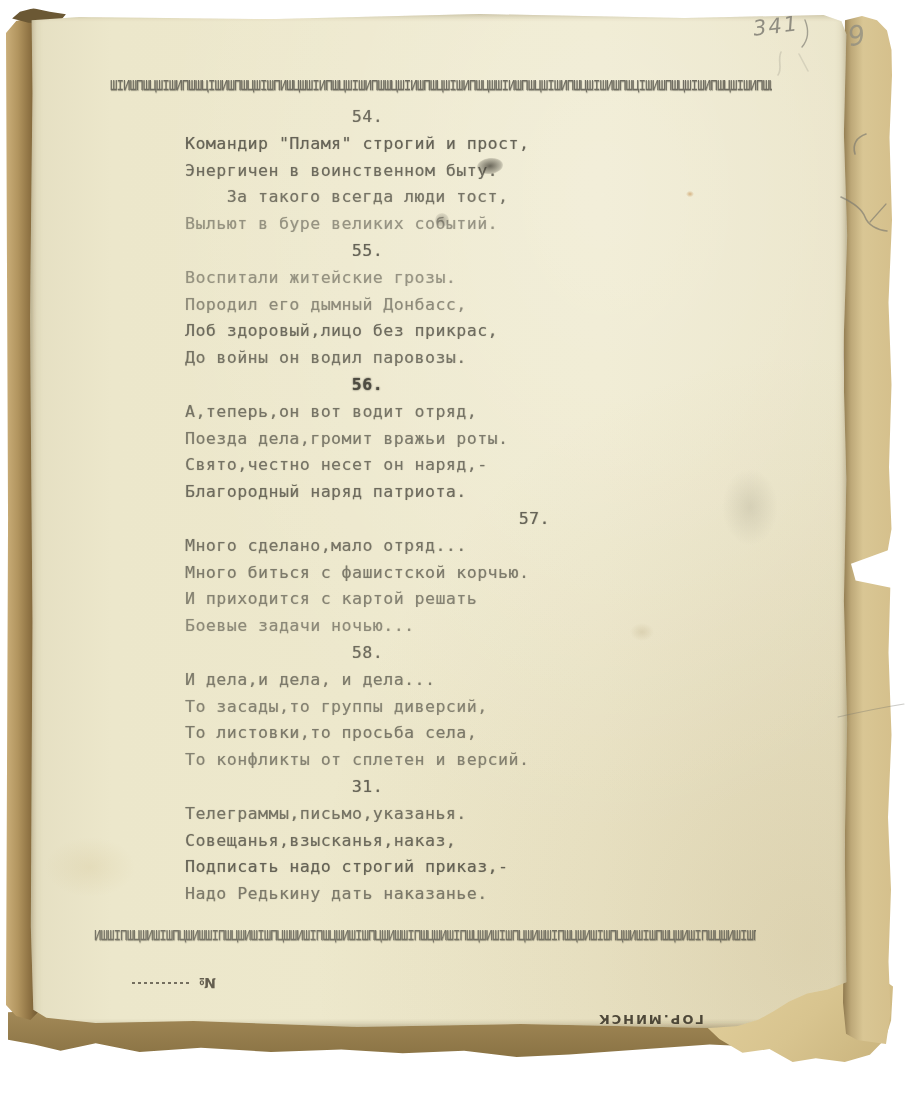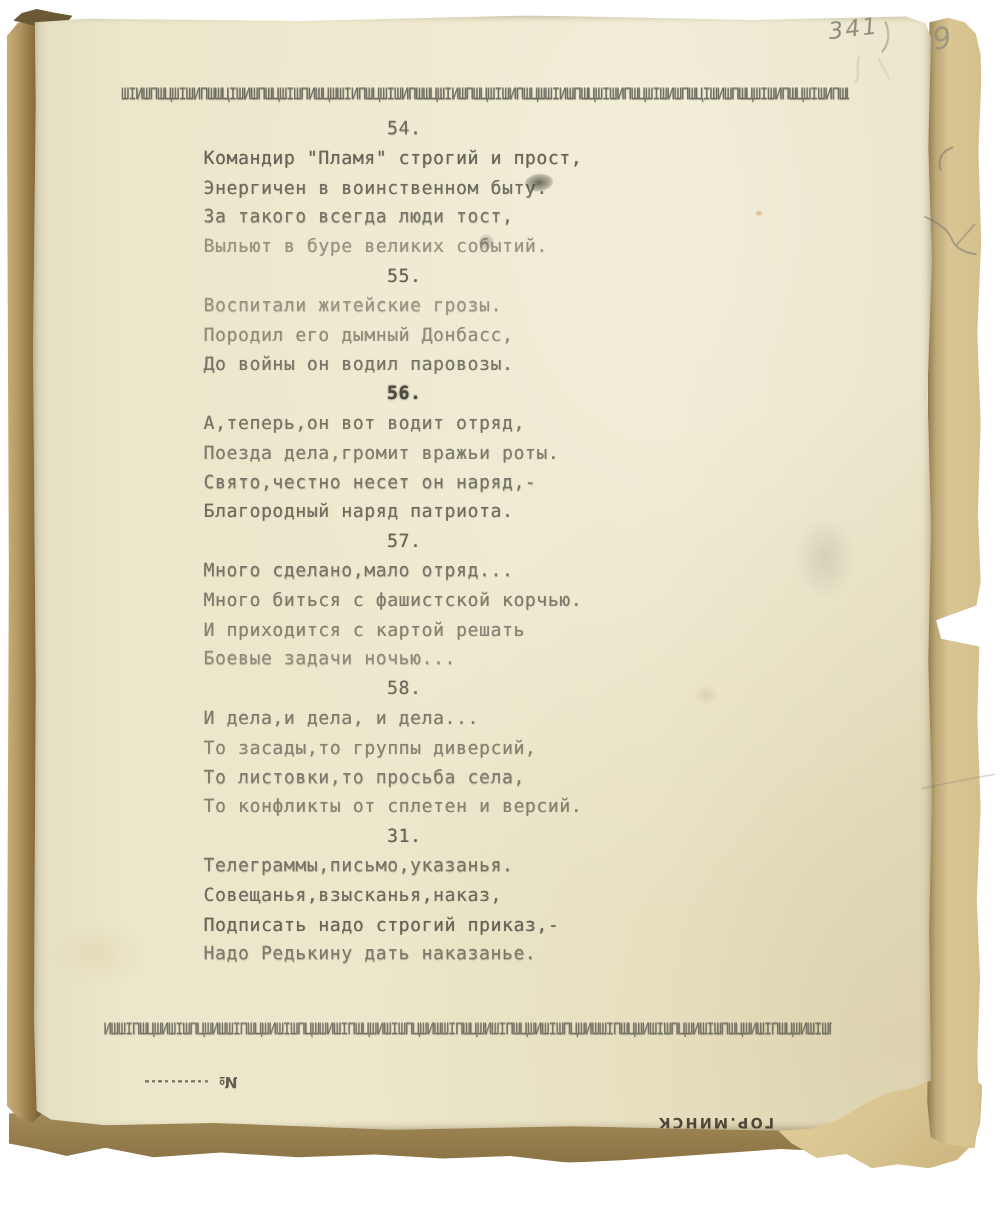--- a/index.html
+++ b/index.html
@@ -112,38 +112,39 @@
 
     <div class="ornament ornament-top typewriter">ШІИШПШЦШІШИПШШЦІШИШПШЦШІШПИШЦШШІИПШЦШІШИПШШЦШІИШПШЦШІШИПШЦШШІИШПШЦШІШИПШЦШІШИШПШЦІШИШПШЦШІШИПШЦШІШИПШЦ</div>
 
     <div class="pencil-341">341</div>
 
     <div id="stanzas" class="typewriter">
         <div class="stanza">
           <div class="srow stanza-number" style="opacity: 0.8;">54.</div>
           <div class="srow" style="opacity: 0.85;">Командир "Пламя" строгий и прост,</div>
           <div class="srow" style="opacity: 0.8;">Энергичен в воинственном быту.</div>
-          <div class="srow" style="opacity: 0.75;">За такого всегда люди тост,</div>
+          <div class="srow" style="opacity: 0.75; text-align: center;">За такого всегда люди тост,</div>
           <div class="srow" style="opacity: 0.55;">Выльют в буре великих событий.</div>
         </div>
         <div class="stanza">
           <div class="srow stanza-number" style="opacity: 0.85;">55.</div>
           <div class="srow" style="opacity: 0.55;">Воспитали житейские грозы.</div>
           <div class="srow" style="opacity: 0.6;">Породил его дымный Донбасс,</div>
+          <div class="srow" style="opacity: 0.8;">Лоб здоровый,лицо без прикрас,</div>
           <div class="srow" style="opacity: 0.75;">До войны он водил паровозы.</div>
         </div>
         <div class="stanza">
           <div class="srow stanza-number bold-strike" style="opacity: 1;">56.</div>
           <div class="srow" style="opacity: 0.75;">А,теперь,он вот водит отряд,</div>
           <div class="srow" style="opacity: 0.7;">Поезда дела,громит вражьи роты.</div>
           <div class="srow" style="opacity: 0.75;">Свято,честно несет он наряд,-</div>
           <div class="srow" style="opacity: 0.8;">Благородный наряд патриота.</div>
         </div>
         <div class="stanza">
-          <div class="srow stanza-number" style="opacity: 0.85;">57.</div>
+          <div class="srow stanza-number" style="opacity: 0.85; text-align: right;">57.</div>
           <div class="srow" style="opacity: 0.75;">Много сделано,мало отряд...</div>
           <div class="srow" style="opacity: 0.7;">Много биться с фашистской корчью.</div>
           <div class="srow" style="opacity: 0.65;">И приходится с картой решать</div>
           <div class="srow" style="opacity: 0.6;">Боевые задачи ночью...</div>
         </div>
         <div class="stanza">
           <div class="srow stanza-number" style="opacity: 0.8;">58.</div>
           <div class="srow" style="opacity: 0.7;">И дела,и дела, и дела...</div>
           <div class="srow" style="opacity: 0.65;">То засады,то группы диверсий,</div>
           <div class="srow" style="opacity: 0.7;">То листовки,то просьба села,</div>

